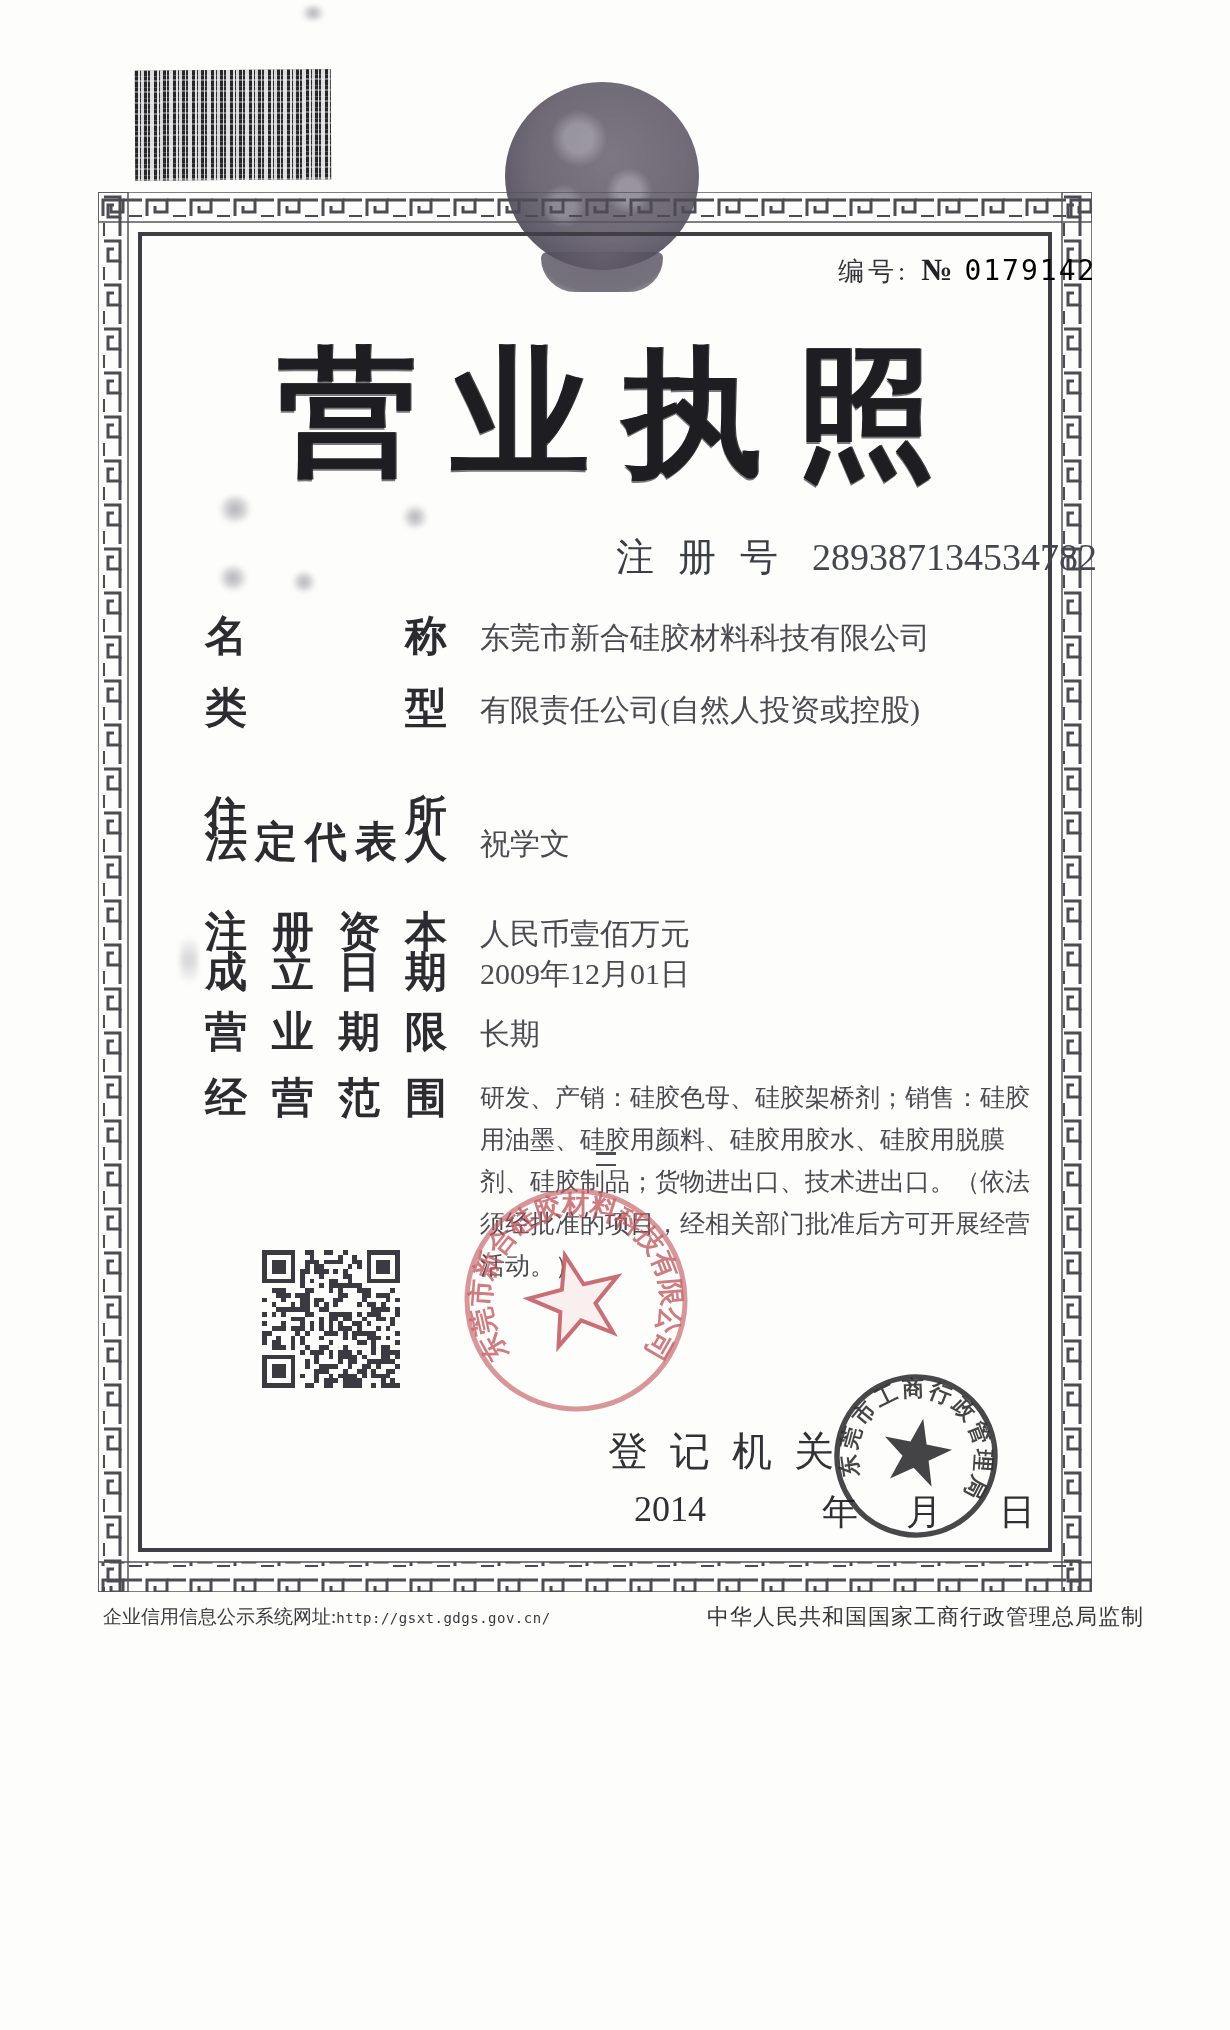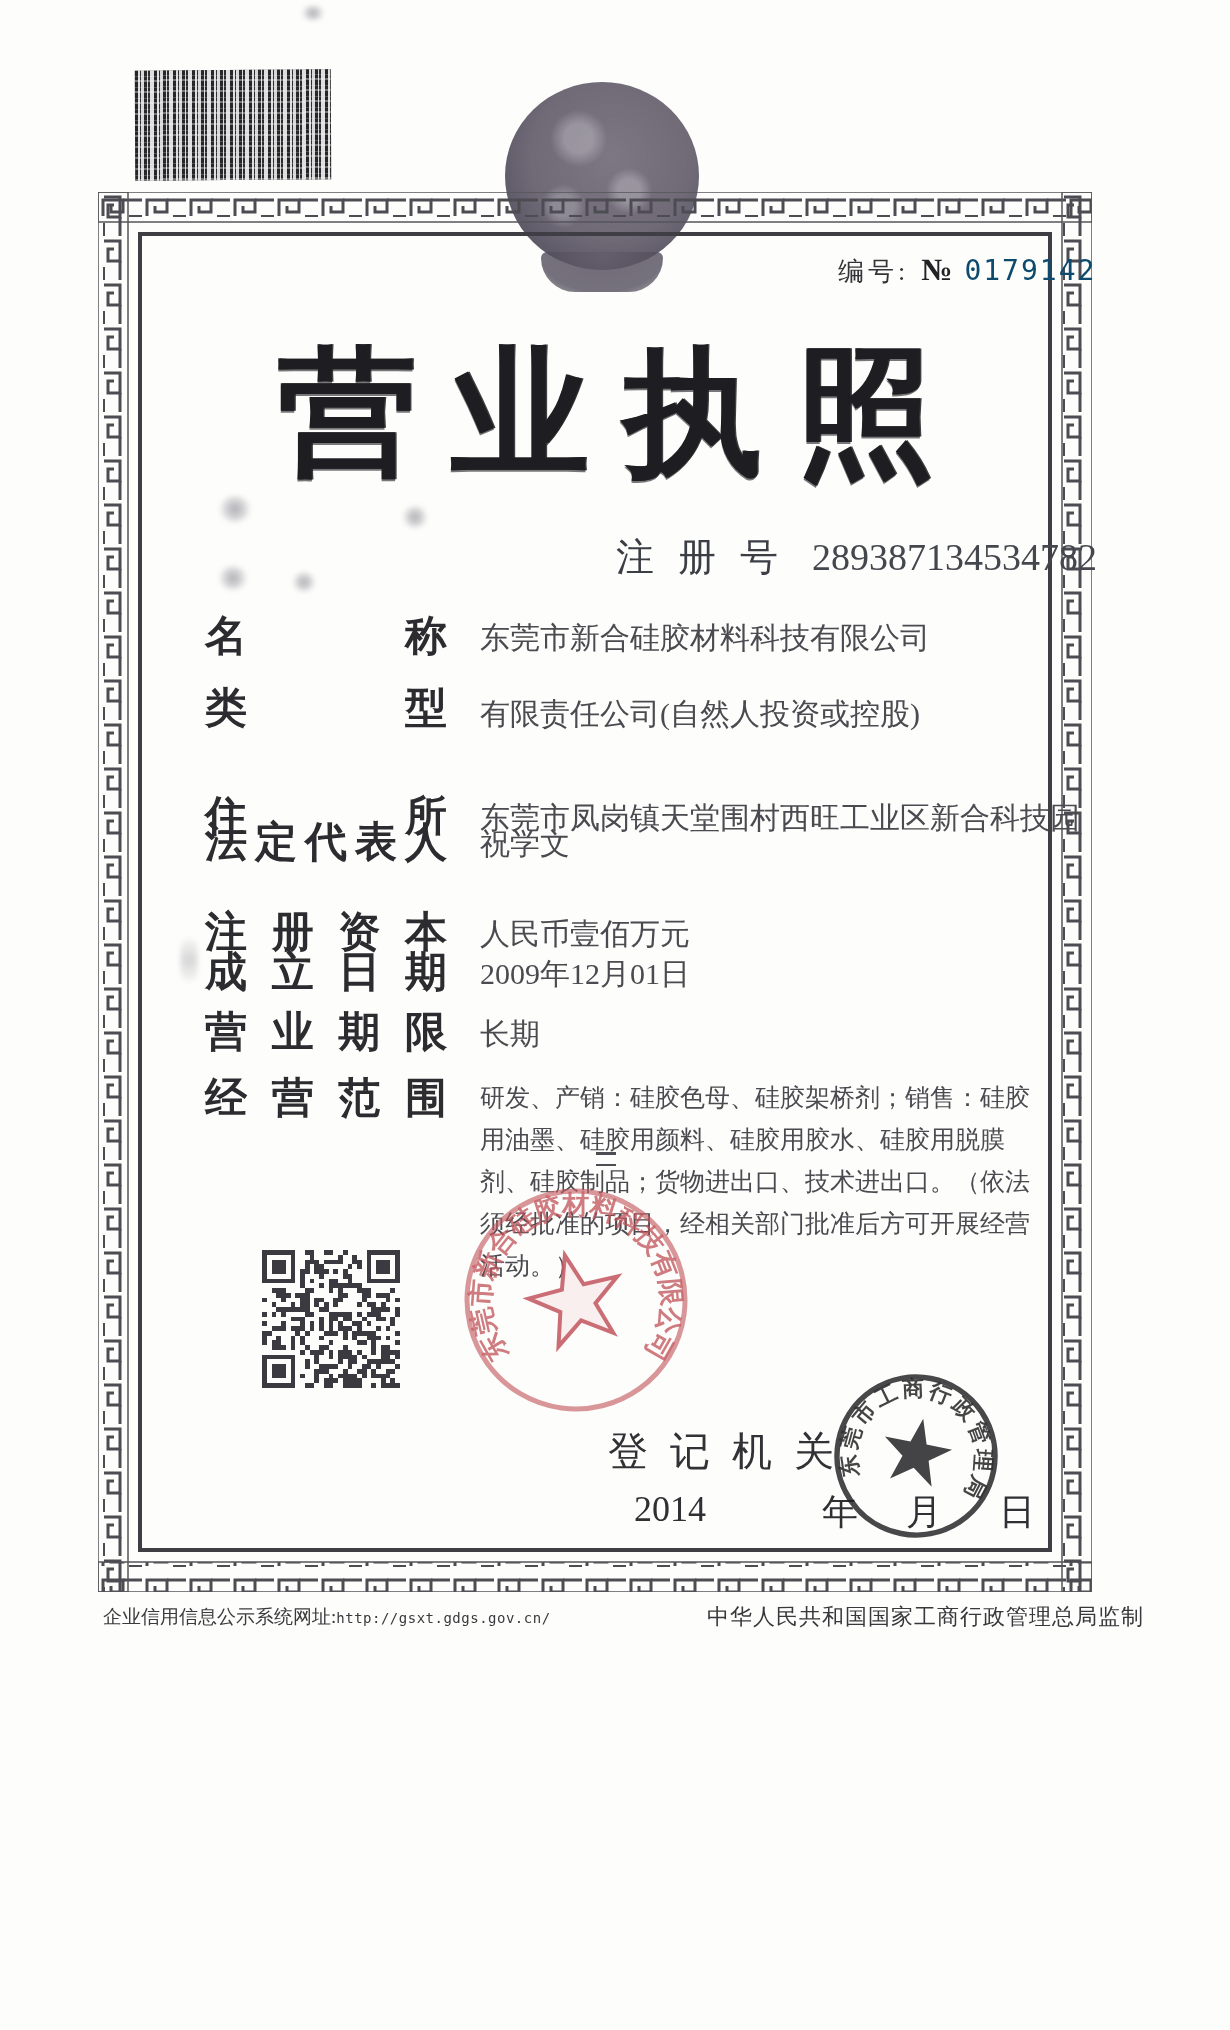--- a/index.html
+++ b/index.html
@@ -40,21 +40,21 @@
     left:541px;top:252px;width:122px;height:40px;
     background:radial-gradient(ellipse at 50% 10%, rgba(100,94,108,.92), rgba(82,77,92,.8) 70%, rgba(90,85,98,.5));
     border-radius:8px 8px 46px 46px;
     filter:blur(.5px);
   }
 
   
   .serial{left:838px;top:252px;display:flex;align-items:baseline;gap:12px;white-space:nowrap;}
   .serial .lab{font-size:26px;letter-spacing:4px;color:#333338;}
   .serial .sym{font-size:31px;font-weight:bold;color:#222226;}
-  .serial .num{font-size:28px;font-family:"DejaVu Sans Mono","Liberation Mono",monospace;color:#0c4a6e;letter-spacing:2px;}
+  .serial .num{font-size:28px;font-family:"DejaVu Sans Mono","Liberation Mono",monospace;color:#000000;letter-spacing:2px;}
 
   
   .title-row{
     left:278px;top:334px;width:656px;height:170px;
     display:flex;justify-content:space-between;align-items:flex-start;
   }
   .title-row span{
     font-size:138px;line-height:160px;font-weight:900;color:#232326;
     text-shadow:1.5px 0 0 rgba(35,35,38,.85), 0 1.5px 0 rgba(35,35,38,.6);
     filter:contrast(1.05);
@@ -146,27 +146,26 @@
 
 <div class="abs regno">
   <span class="lab">注册号</span>
   <span class="val">289387134534782</span>
 </div>
 
 <div class="field-row" style="top:610px;">
   <div class="field-label">名称</div>
   <div class="field-value">东莞市新合硅胶材料科技有限公司</div>
 </div>
-<div class="field-row" style="top:682px;align-items:center;">
+<div class="field-row" style="top:682px;">
   <div class="field-label">类型</div>
   <div class="field-value">有限责任公司(自然人投资或控股)</div>
 </div>
 <div class="field-row" style="top:750px;margin-top:40px;">
   <div class="field-label">住所</div>
-  <div class="field-value">东莞市凤岗镇天堂围村西旺工业区新合科技园</div>
 </div>
 <div class="field-row" style="top:816px;">
   <div class="field-label">法定代表人</div>
   <div class="field-value">祝学文</div>
 </div>
 <div class="field-row" style="top:884px;margin-top:22px;">
   <div class="field-label">注册资本</div>
   <div class="field-value">人民币壹佰万元</div>
 </div>
 <div class="field-row" style="top:946px;">

